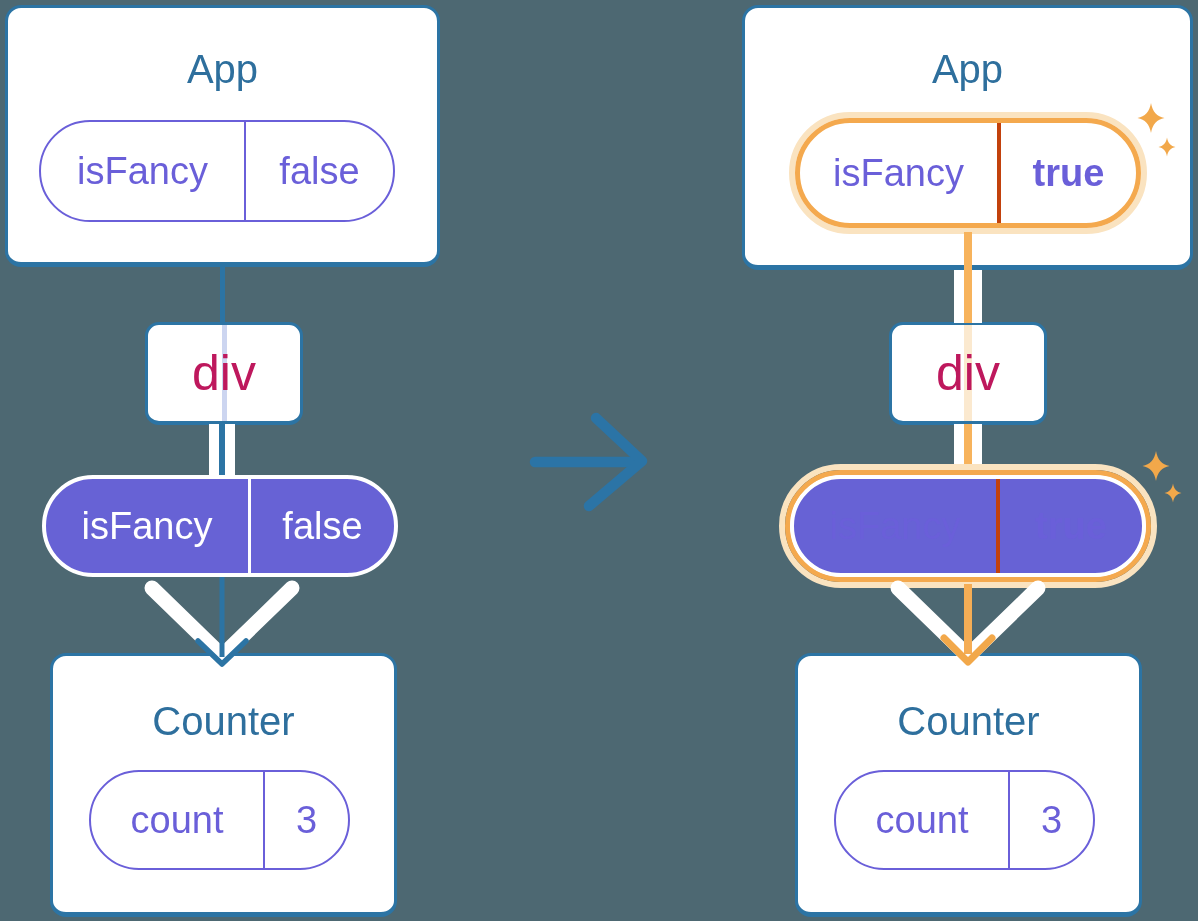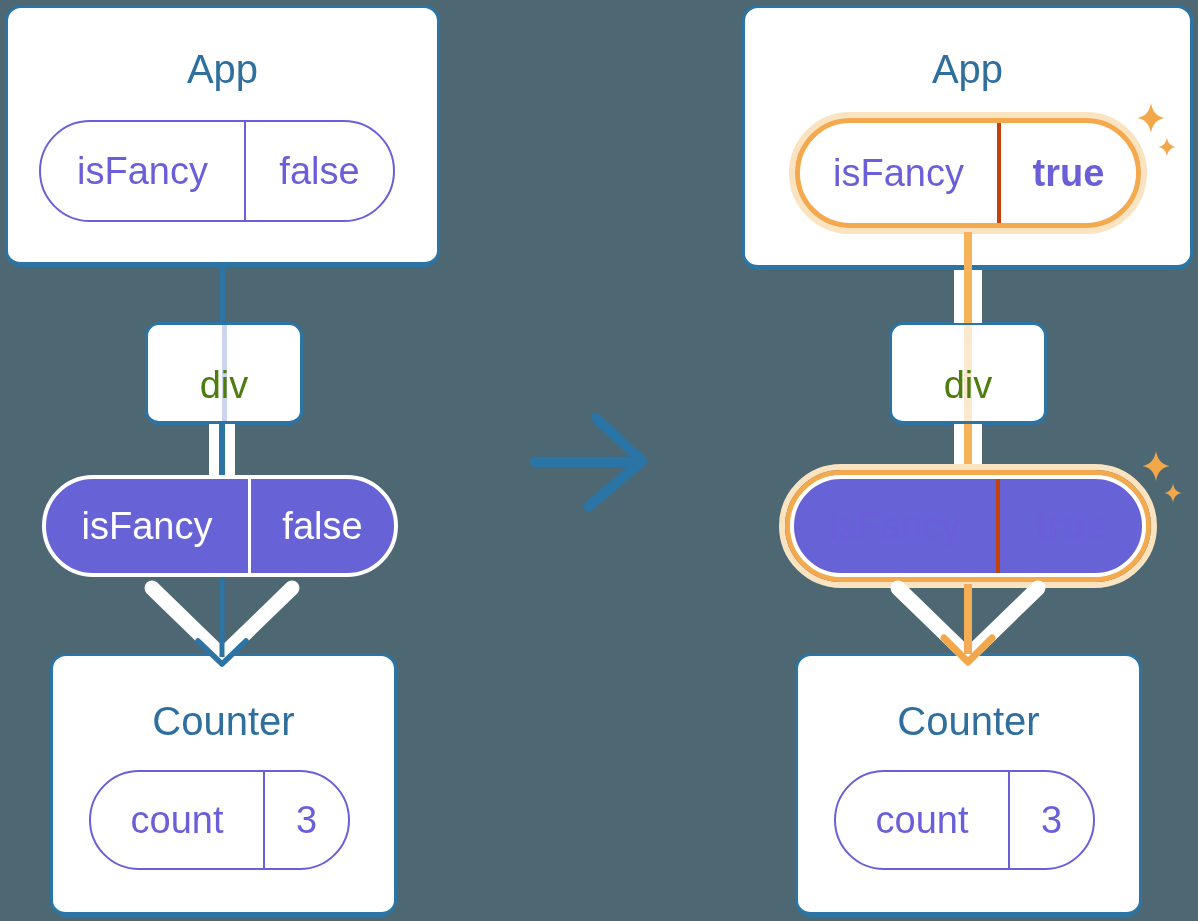--- a/index.html
+++ b/index.html
@@ -57,21 +57,21 @@
   .ring-pill-holder .pill{position:relative;width:100%;height:100%;}
   .ring .pill-solid .cell-value{font-weight:700;}
 
   
   .through-line{
     position:absolute;top:0;bottom:0;left:50%;z-index:0;
   }
   .div-label-wrap{
     position:relative;z-index:1;width:100%;height:100%;
     display:flex;align-items:center;justify-content:center;
-    font-size:38px;color:#4d7c0f;margin-top:12px;
+    font-size:50px;color:#be185d;
   }
 
   
   .edge{position:absolute;z-index:2;}
   .pipe{position:absolute;display:flex;z-index:2;}
   .pipe .w{background:#ffffff;}
   .pipe .c{}
 
   .overlay{position:absolute;left:0;top:0;z-index:3;pointer-events:none;}
 </style>

